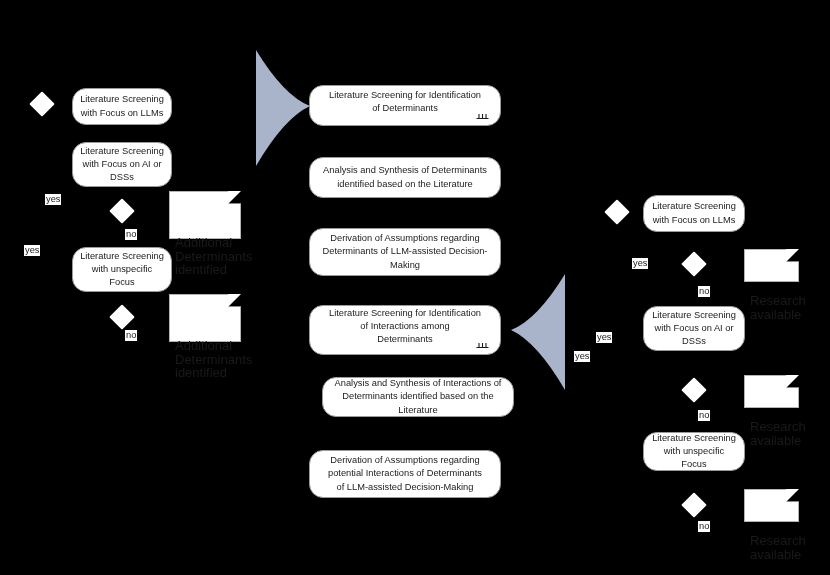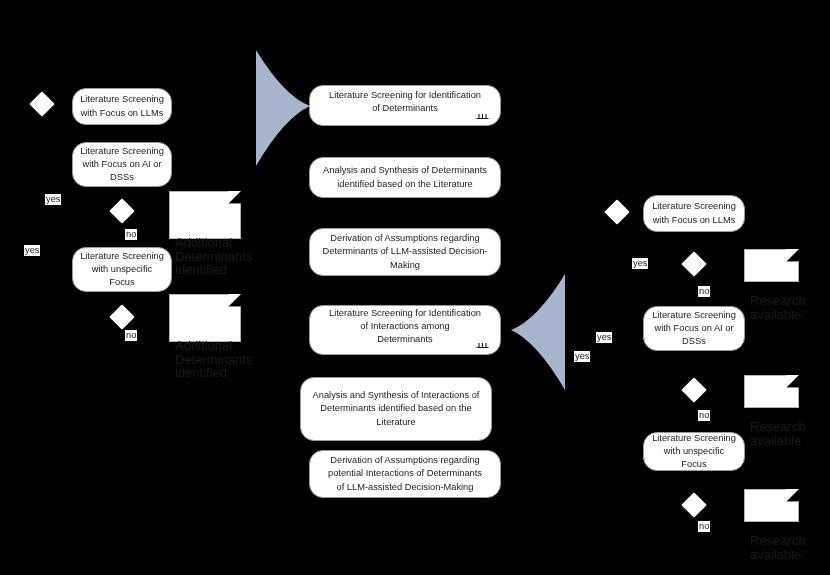--- a/index.html
+++ b/index.html
@@ -171,21 +171,21 @@
 
   <div class="pbox has-marker" style="left:309px; top:305px; width:192px; height:50px;">
     <span>Literature Screening for Identification
 of Interactions among
 Determinants</span>
     <svg class="rake" viewBox="0 0 13 9">
       <path d="M0.5,6.5 H12.5 M3,6.5 V2 M6.5,6.5 V2 M10,6.5 V2" stroke="#1a1a1a" stroke-width="1.1" fill="none"></path>
     </svg>
   </div>
 
-  <div class="pbox" style="left:300px; top:377px; width:192px; height:64px;">Analysis and Synthesis of Interactions of
+  <div class="pbox" style="left:322px; top:377px; width:192px; height:40px;">Analysis and Synthesis of Interactions of
 Determinants identified based on the
 Literature</div>
 
   <div class="pbox" style="left:309px; top:450px; width:192px; height:48px;">Derivation of Assumptions regarding
 potential Interactions of Determinants
 of LLM-assisted Decision-Making</div>
 
   <div class="bigarrow" style="left:509px; top:272px;">
     <svg width="58" height="120" viewBox="0 0 58 120">
       <path d="M56,2 Q28,48 2,58 Q28,70 56,118 Z" fill="#a9b4cb"></path>

